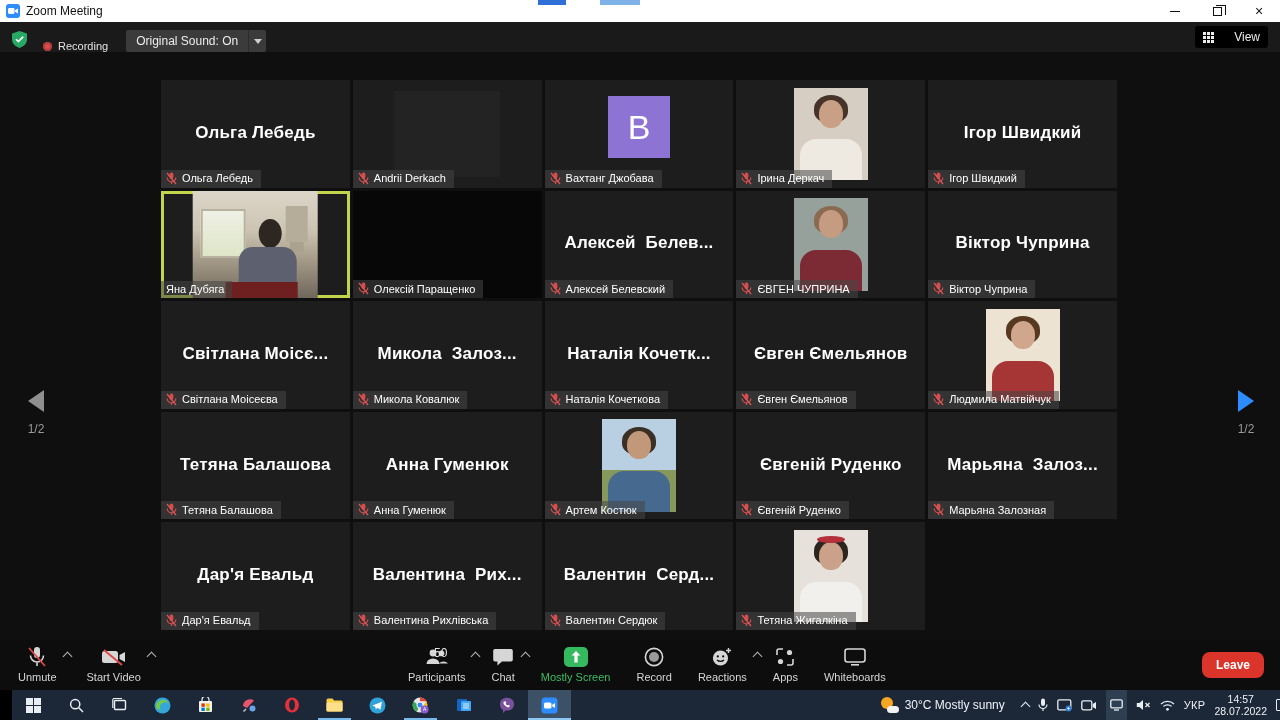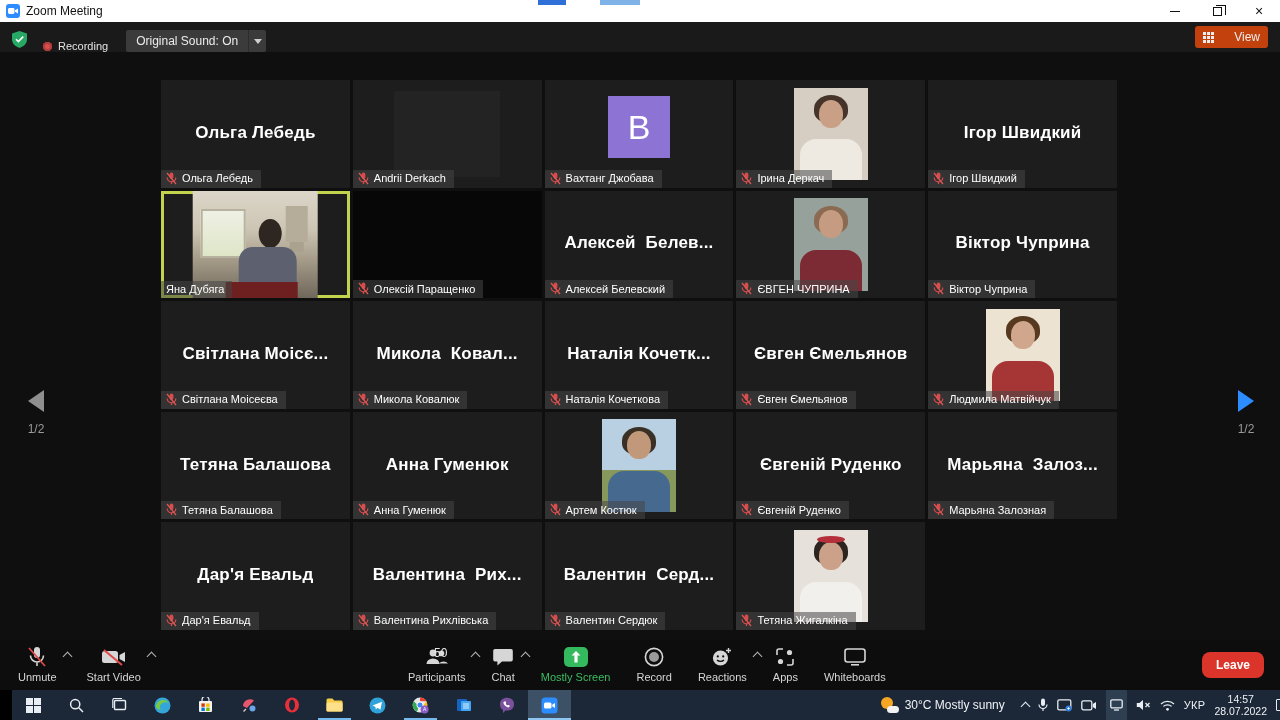--- a/index.html
+++ b/index.html
@@ -26,21 +26,21 @@
   .mtoolbar { position:absolute; left:0; top:22px; width:1280px; height:30px; background:#1a1a1a;
     display:flex; align-items:flex-end; }
   .shield { margin-left:12px; }
   .rec-wrap { display:flex; align-items:center; margin-left:16px; gap:6px; }
   .rec-dot { width:9px; height:9px; border-radius:50%; background:#d84f4f; box-shadow:inset 0 0 0 2px #b23c3c; }
   .rec-label { font-size:11px; color:#e3e3e3; }
   .osound { margin-left:18px; height:22px; display:flex; align-items:stretch; background:#3b3b3b; border-radius:2px; overflow:hidden; }
   .osound-main { padding:0 10px; display:flex; align-items:center; font-size:12px; color:#ececec; }
   .osound-caret { width:18px; display:flex; align-items:center; justify-content:center; border-left:1px solid #2c2c2c; }
   .caret-down { width:0; height:0; border-left:4px solid transparent; border-right:4px solid transparent; border-top:5px solid #cfcfcf; }
-  .view-btn { position:absolute; right:12px; top:4px; height:22px; padding:0 8px; background:#c2410c; border-radius:3px;
+  .view-btn { position:absolute; right:12px; top:4px; height:22px; padding:0 8px; background:#000000; border-radius:3px;
     display:flex; align-items:center; gap:20px; color:#ececec; font-size:12px; }
 
   
   .gallery { position:absolute; left:0; top:52px; width:1280px; height:588px; background:#0f0f0f; }
   .grid { position:absolute; left:161px; top:28px; width:956px; height:550px;
     display:grid; grid-template-columns:repeat(5,1fr); grid-template-rows:repeat(5,1fr); gap:3px; }
   .tile { position:relative; background:#1d1d1d; overflow:hidden; }
   .tile.active { box-shadow:inset 0 0 0 3px #c2d44c; }
   .center-name { position:absolute; left:0; right:0; top:50%; transform:translateY(-55%);
     text-align:center; color:#fff; font-size:17px; font-weight:bold; white-space:pre; letter-spacing:.2px; }
@@ -312,21 +312,21 @@
             <svg width="11" height="13" viewBox="0 0 11 13">
               <rect x="3.6" y="0.5" width="3.8" height="6.5" rx="1.9" fill="#d84b4b"></rect>
               <path d="M1.2 5.5 a4.3 4.3 0 0 0 8.6 0" fill="none" stroke="#d84b4b" stroke-width="1.2"></path>
               <line x1="5.5" y1="9.8" x2="5.5" y2="12" stroke="#d84b4b" stroke-width="1.2"></line>
               <line x1="1" y1="1" x2="10" y2="12" stroke="#e05555" stroke-width="1.3"></line>
             </svg>
             <span>Світлана Моісеєва</span>
           </div>
         </div>
         <div class="tile">
-          <div class="center-name">Микола  Ковал...</div>
+          <div class="center-name">Микола  Залоз...</div>
           <div class="name-tag">
             <svg width="11" height="13" viewBox="0 0 11 13">
               <rect x="3.6" y="0.5" width="3.8" height="6.5" rx="1.9" fill="#d84b4b"></rect>
               <path d="M1.2 5.5 a4.3 4.3 0 0 0 8.6 0" fill="none" stroke="#d84b4b" stroke-width="1.2"></path>
               <line x1="5.5" y1="9.8" x2="5.5" y2="12" stroke="#d84b4b" stroke-width="1.2"></line>
               <line x1="1" y1="1" x2="10" y2="12" stroke="#e05555" stroke-width="1.3"></line>
             </svg>
             <span>Микола Ковалюк</span>
           </div>
         </div>

